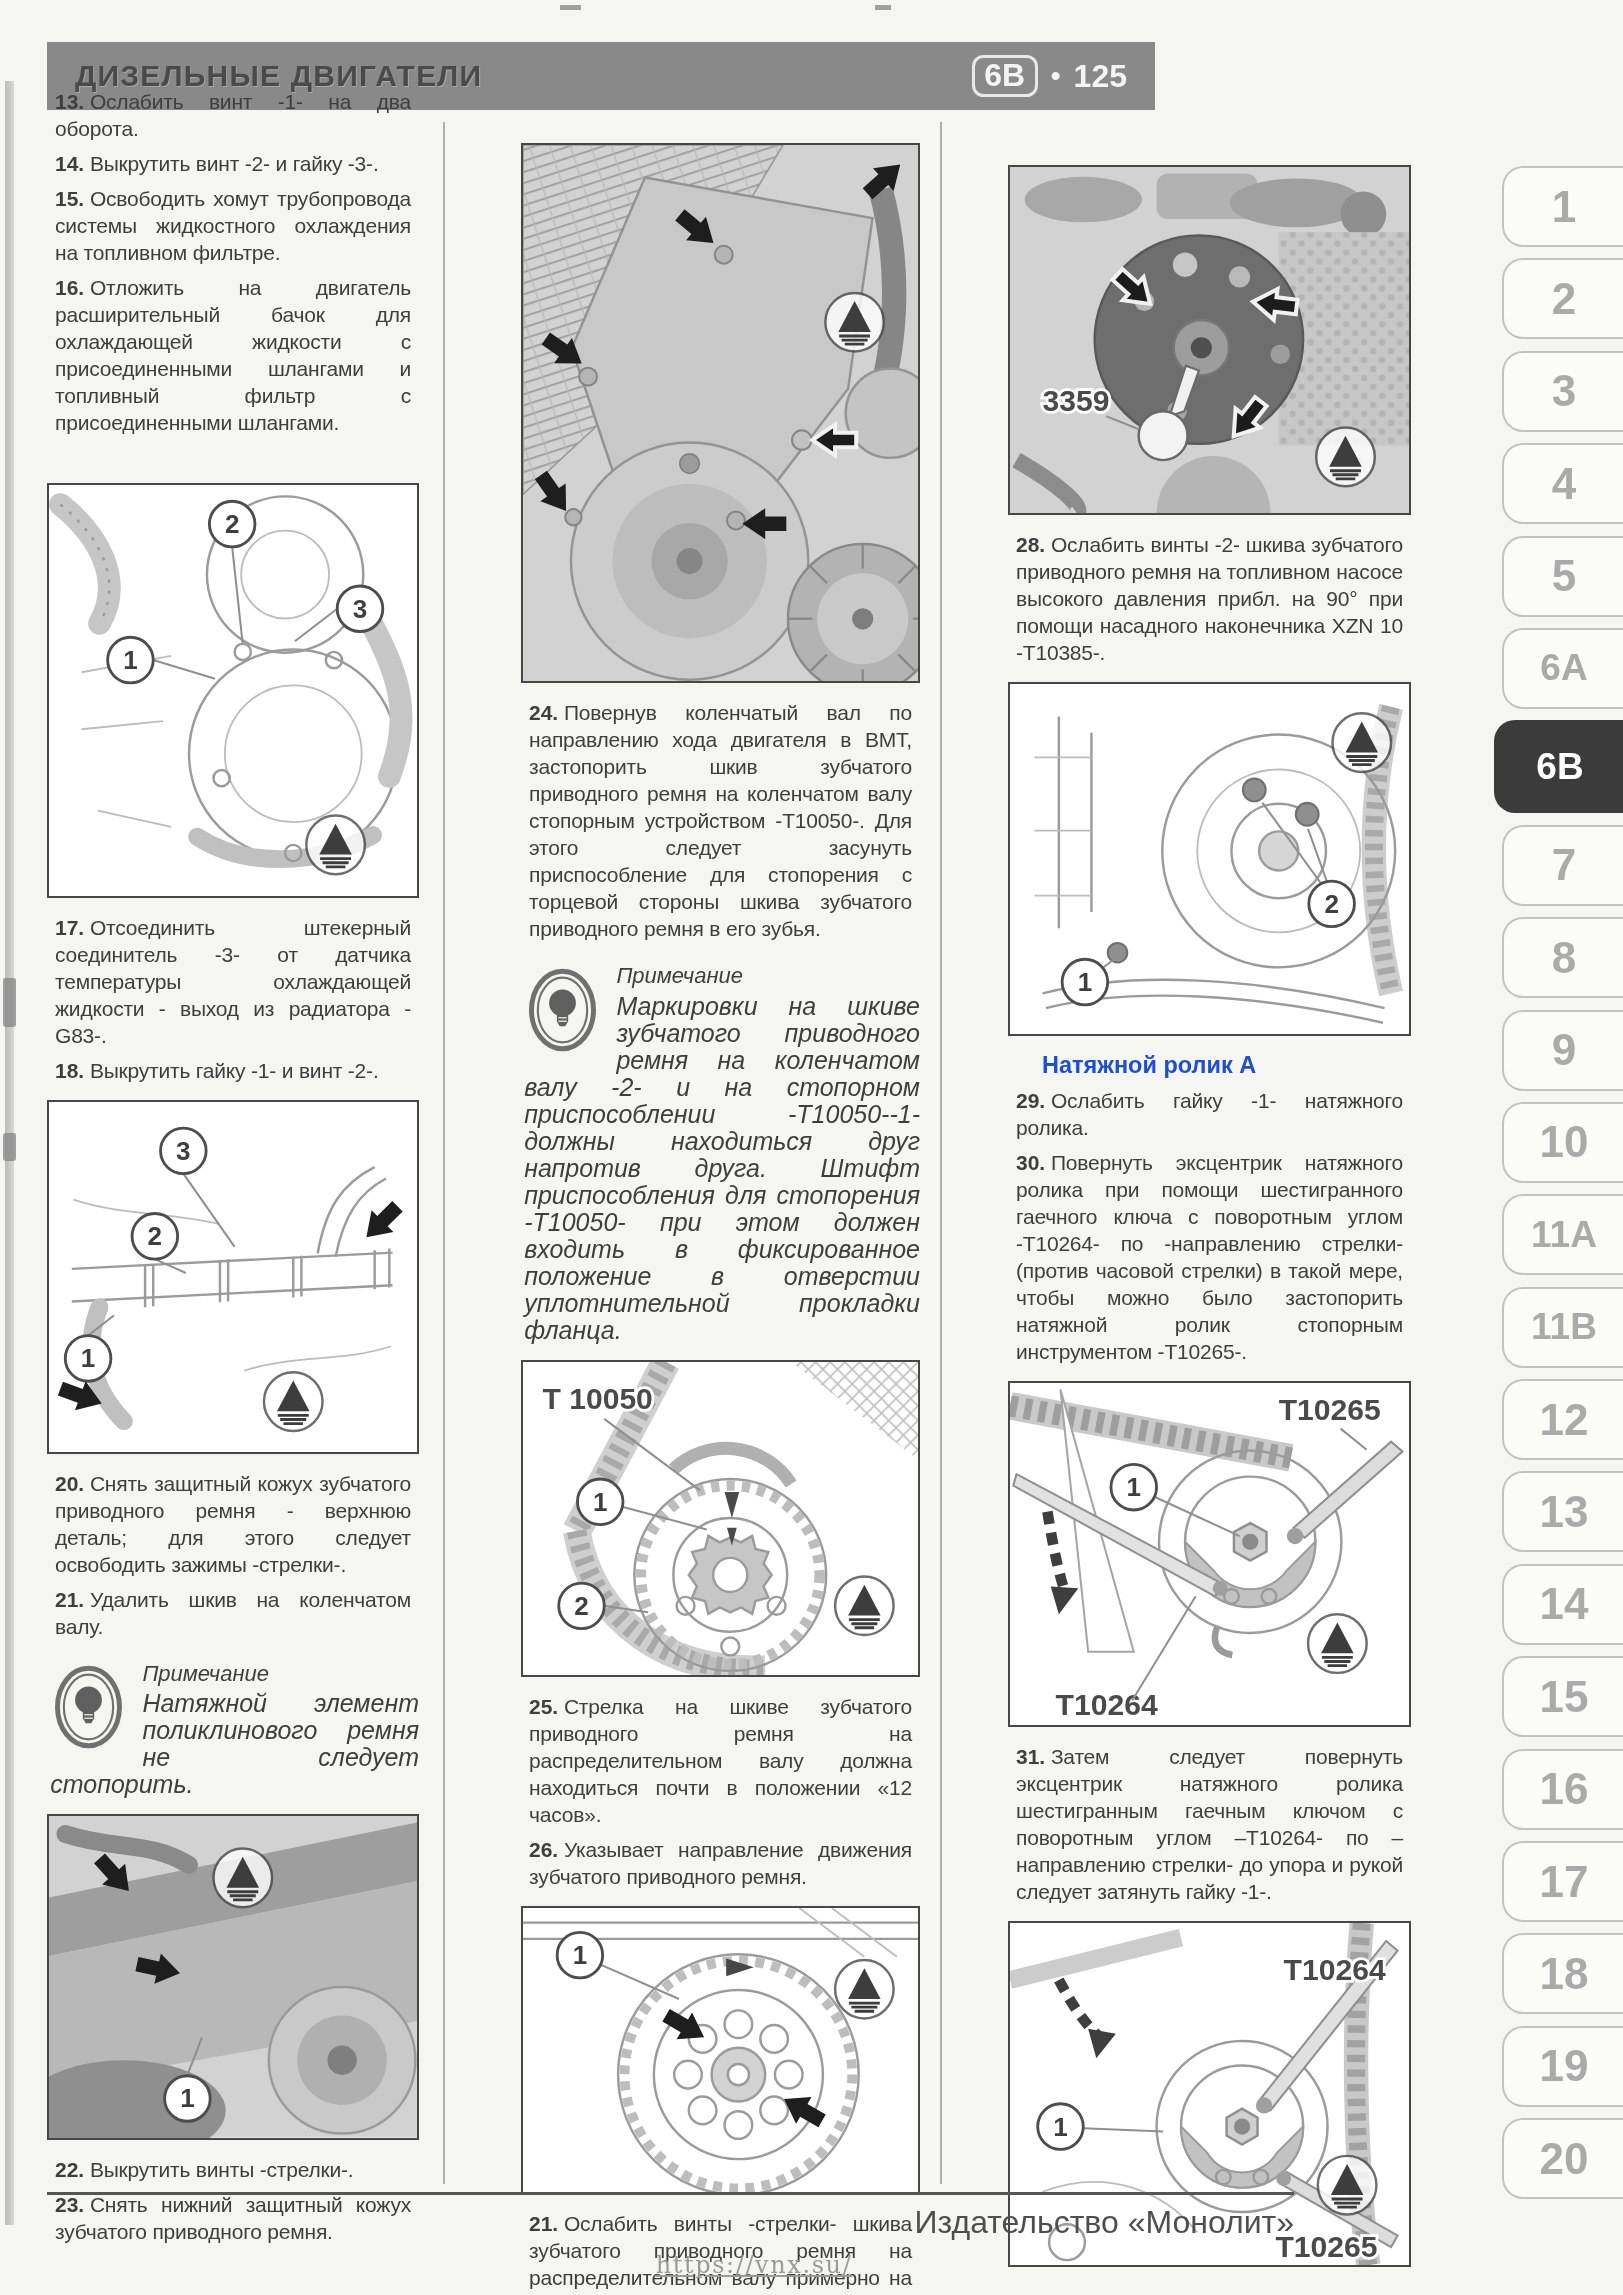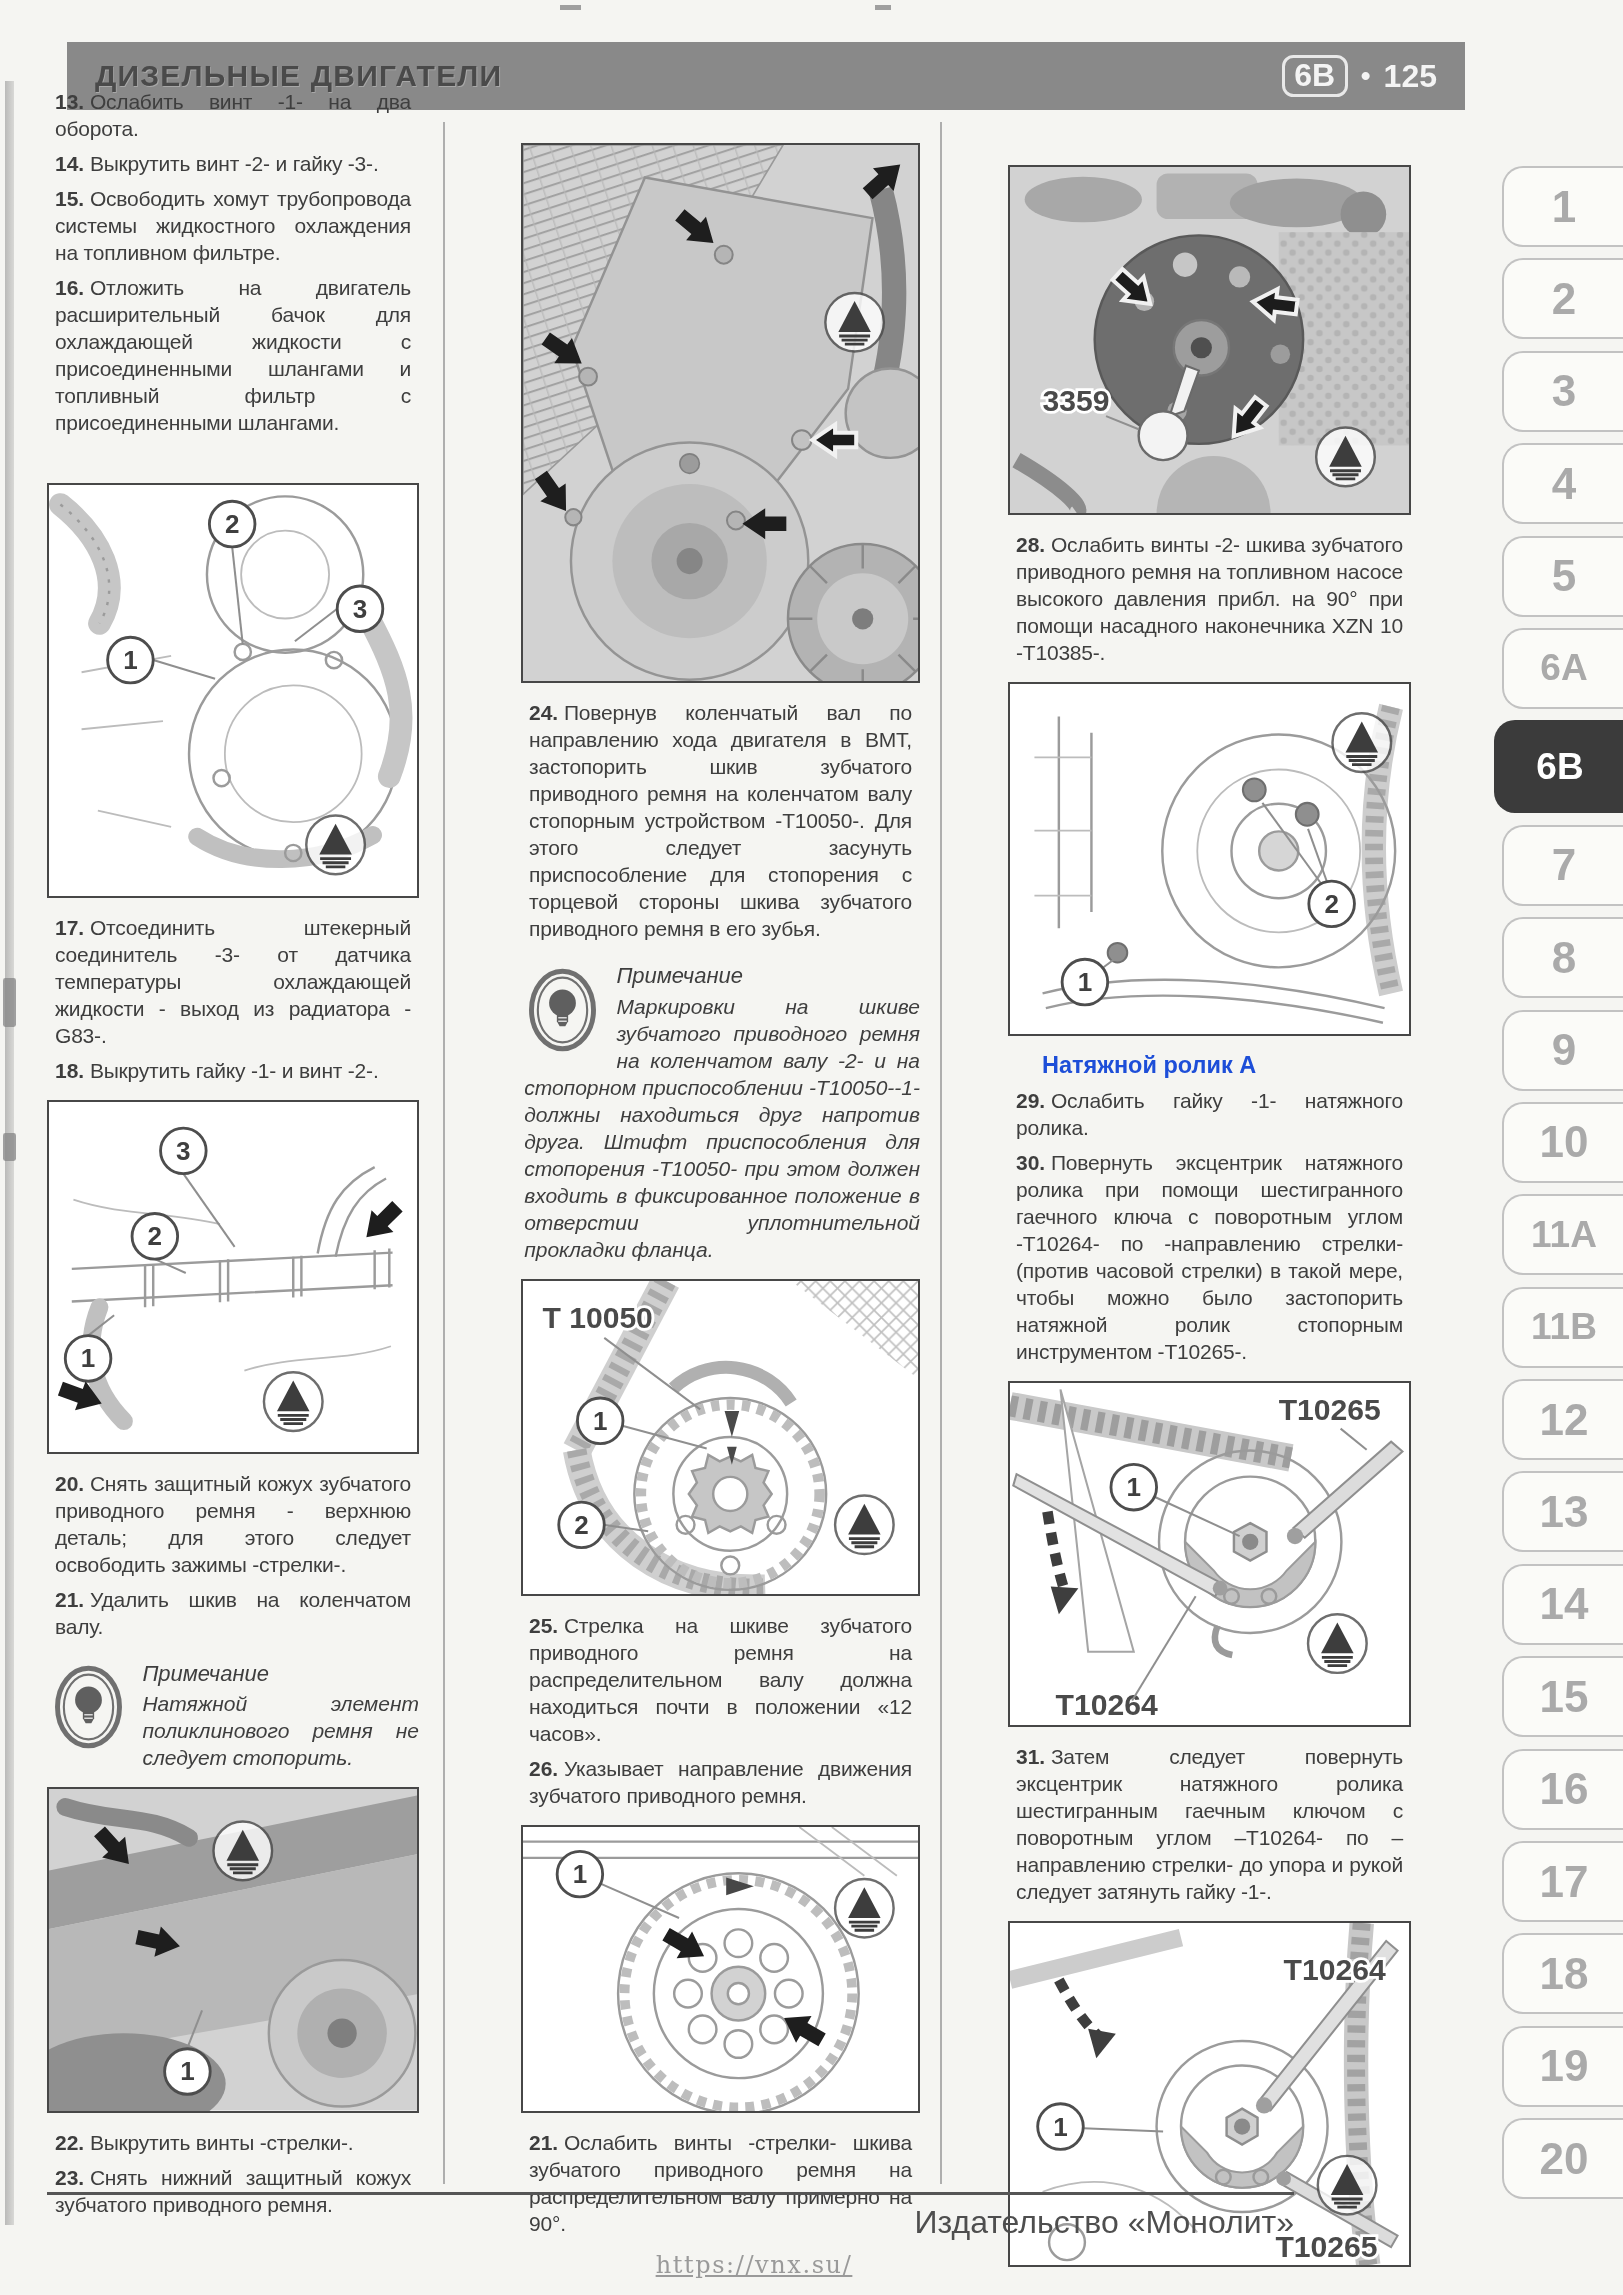--- a/index.html
+++ b/index.html
@@ -4,42 +4,42 @@
 <style>
   html,body{margin:0;padding:0;background:#dcdcda;}
   .page{position:relative;width:1624px;height:2295px;background:#f5f5f2;
         font-family:"Liberation Sans",sans-serif;color:#3e3e3e;overflow:hidden;margin:0 auto;}
   
   .edge-strip{position:absolute;left:4.9px;top:81px;width:9px;height:2144px;
       background:linear-gradient(90deg,#9a9a9a,#c9c9c7);opacity:.65;}
   .blob{position:absolute;left:3.2px;width:13px;background:#8a8a8a;border-radius:2.4px;opacity:.8;}
   .tickmark{position:absolute;top:4.9px;height:4.9px;background:#9f9f9f;}
   
-  .pagehead{position:absolute;left:47px;top:42px;width:1398px;height:68px;background:#898989;
-      display:flex;align-items:center;justify-content:space-between;padding:12px 28px;box-sizing:border-box;margin-left:20px;}
+  .pagehead{position:absolute;left:47px;top:42px;width:1108px;height:68px;background:#898989;
+      display:flex;align-items:center;justify-content:space-between;padding:12px 28px;box-sizing:border-box;}
   .ph-title{font-weight:bold;font-size:30px;letter-spacing:1.2px;color:#4a4a4a;text-shadow:0.8px 0.8px 0 #a8a8a8;}
   .ph-right{display:flex;align-items:center;gap:13px;color:#f4f4f4;font-weight:bold;font-size:32px;}
   .badge{border:3.2px solid #e9e9e9;border-radius:11.4px;padding:0 9.7px 1.6px;line-height:1.1;}
   .dot{font-size:28px;}
   
   .col{position:absolute;top:80px;}
   .col-left{left:47px;width:372px;}
   .col-mid{left:521px;width:399px;}
   .col-right{left:1008px;width:403px;}
   .vsep{position:absolute;top:122px;height:2062px;width:1.6px;background:#aeaeae;}
   .step{margin:8px;font-size:21px;line-height:27px;text-align:justify;letter-spacing:-0.2px;}
   .step b{letter-spacing:0;}
   .st{margin-left:5.7px;}
   .fig{clear:both;margin:16px 0;border:2.4px solid #474747;background:#fff;}
   .fig svg{display:block;width:100%;height:auto;}
   .mt{margin-top:63px;}
   .note{margin:21px 0 8px 3.2px;font-style:italic;}
   .bulb{float:left;width:71px;height:86px;margin:3.2px 18px 3.2px 3.2px;}
   .note-title{margin:0 0 3.2px;font-size:22px;}
-  .note-body{margin:0;font-size:21px;line-height:27px;text-align:justify;}
+  .note-body{margin:0;font-size:25px;line-height:27px;text-align:justify;}
   .subhead{margin:14.6px 0 8px;padding-left:34px;font-size:23.5px;font-weight:bold;color:#1d4ed8;}
   
   .sidebar{position:absolute;right:0;top:166px;width:133px;}
   .tab{width:122px;height:81px;margin:0 0 11.4px auto;box-sizing:border-box;
       border:2.4px solid #c2c2c2;border-right:none;border-radius:21px 0 0 21px;background:#fbfbf8;
       display:flex;align-items:center;justify-content:center;
       font-weight:bold;font-size:44px;color:#aaaaaa;}
   .tab.small{font-size:37px;}
   .tab.active{width:130px;height:93px;background:#3b3b3b;border-color:#3b3b3b;color:#ffffff;}
   

